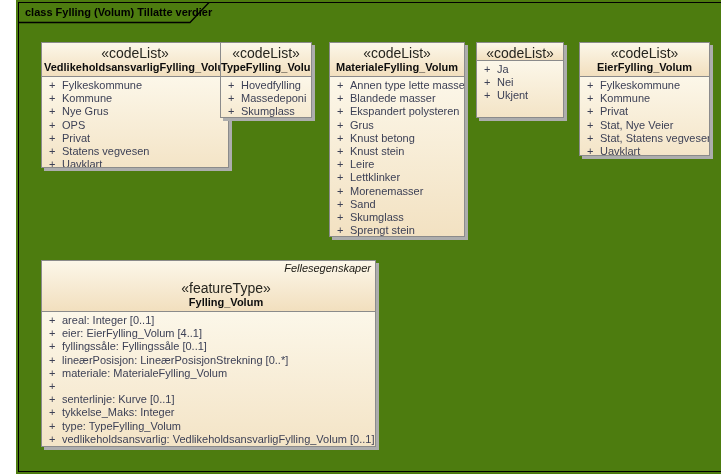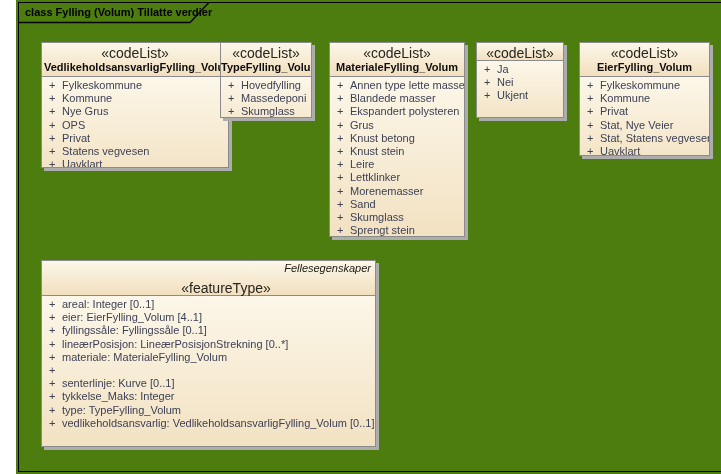--- a/index.html
+++ b/index.html
@@ -224,20 +224,21 @@
           <span class="plus">+</span>
           <span>Uavklart</span>
         </div>
     </div>
   </div>
 
   <div class="uml-box" id="box-feature">
     <div class="uml-head ft-head">
       <div class="pkg-label">Fellesegenskaper</div>
       <div class="stereotype">«featureType»</div>
+      <div class="cls-name">Fylling_Volum</div>
     </div>
     <div class="uml-body">
       <div class="row">
           <span class="plus">+</span>
           <span>areal: Integer [0..1]</span>
         </div>
       <div class="row">
           <span class="plus">+</span>
           <span>eier: EierFylling_Volum [4..1]</span>
         </div>

